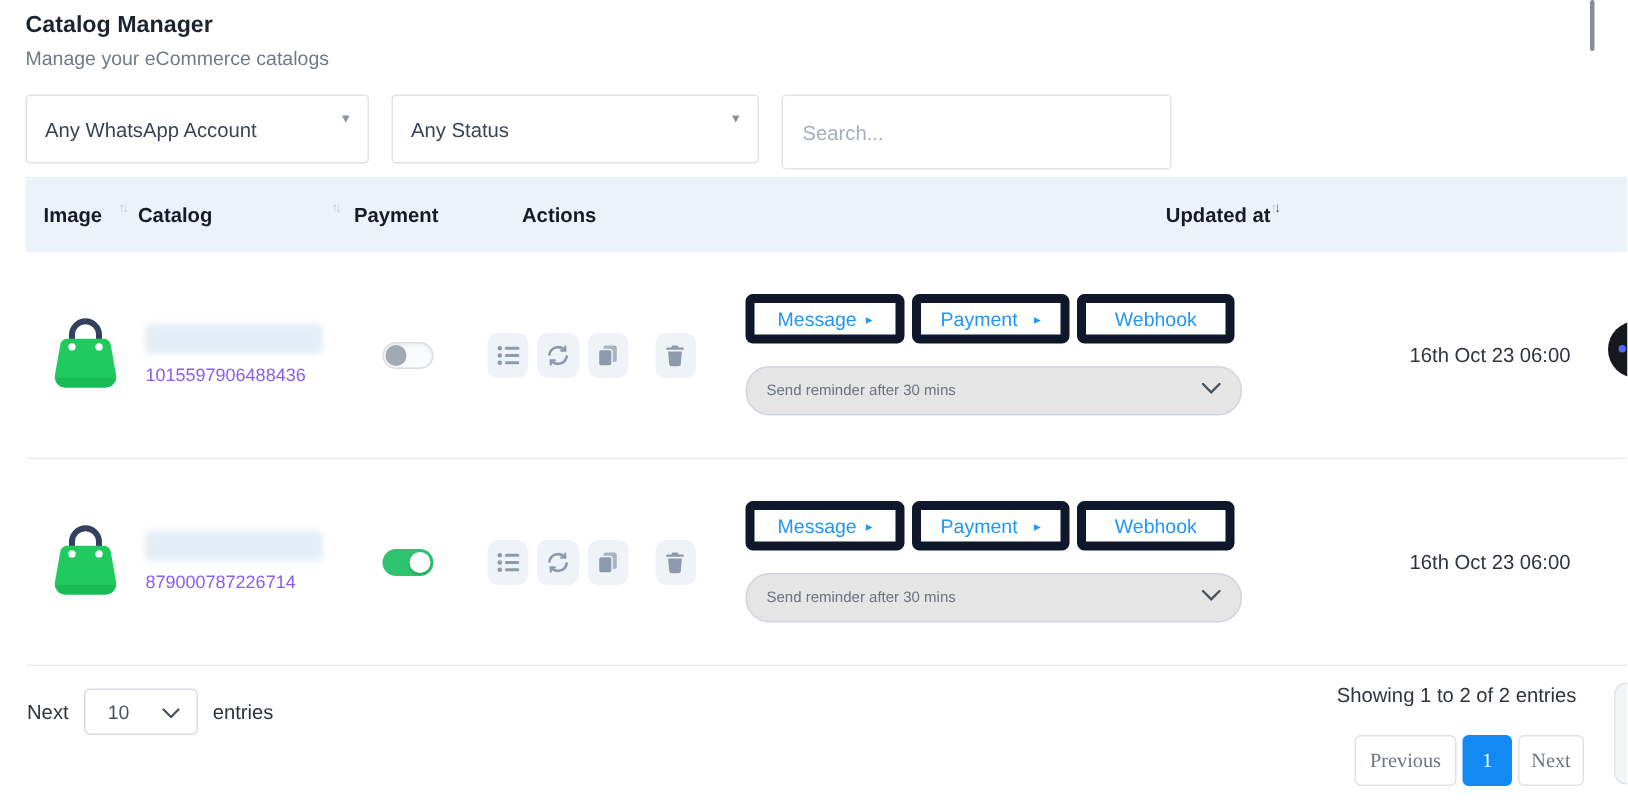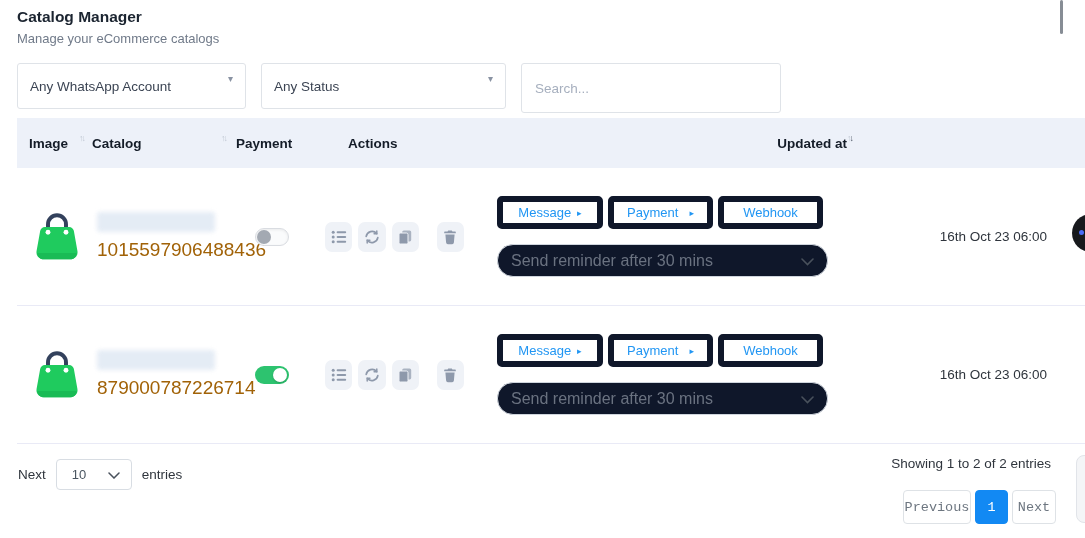--- a/index.html
+++ b/index.html
@@ -52,21 +52,21 @@
   .th-updated { justify-content:flex-end; padding-right:48px; }
   .sort { display:inline-flex; letter-spacing:-2px; font-size:9px; color:#c2c9d4; font-weight:400;
           position:relative; top:-5px; }
   .sort .active { color:#4b5563; }
 
   .trow { height:138px; border-bottom:1px solid #e9eaf6; align-items:center; }
   .cell-img { padding-left:13px; }
   .cell-catalog { display:flex; flex-direction:column; padding-left:5px; }
   .redacted { width:118px; height:20px; border-radius:3px; background:#dce6f2;
               filter:blur(2px); opacity:.75; margin-bottom:7px; }
-  .catalog-id { font-size:19px; color:#a16207; }
+  .catalog-id { font-size:12px; color:#8b5cf6; }
 
   .cell-public { padding-left:19px; }
   .toggle { width:34px; height:18px; border-radius:9px; position:relative; cursor:pointer; display:block; }
   .toggle.off { background:#fafbfc; border:1px solid #d9dce1; box-shadow:inset 0 1px 3px rgba(0,0,0,.07); }
   .toggle.off .knob { position:absolute; top:1px; left:1px; width:14px; height:14px;
                       border-radius:50%; background:#a3a9b2; }
   .toggle.on { background:#2dc36f; }
   .toggle.on .knob { position:absolute; top:2px; right:2px; width:14px; height:14px;
                      border-radius:50%; background:#fff; box-shadow:0 1px 2px rgba(0,0,0,.2); }
 
@@ -77,36 +77,36 @@
   .abtn svg { display:block; }
 
   .cell-settings { padding-left:33px; }
   .sbtn-row { display:flex; gap:5px; margin-bottom:15px; }
   .sbtn { height:33px; border:6px solid #0f172a; background:#fff; color:#2196f3;
           border-radius:5px; font-size:13px; display:flex; align-items:center; justify-content:center;
           gap:6px; cursor:pointer; font-family:"Liberation Sans", sans-serif; }
   .sbtn-message { width:106px; } .sbtn-payment { width:105px;gap:11px; } .sbtn-webhook { width:105px; }
   .sbtn .caret-r { font-size:9px; }
   .reminder-select { width:331px; height:33px; border:1px solid #cfd5dd; border-radius:16px;
-          background:#0f172a; display:flex; align-items:center; justify-content:space-between;
-          padding:0 13px; font-size:16px; color:#6a7280; cursor:pointer; }
+          background:#e5e5e5; display:flex; align-items:center; justify-content:space-between;
+          padding:0 13px; font-size:10px; color:#6a7280; cursor:pointer; }
 
   .cell-updated { justify-self:end; padding-right:38px; font-size:13.5px; color:#2f353d; }
 
   
   .show-group { position:absolute; top:459px; left:18px; display:flex; align-items:center;
                 gap:10px; font-size:13.5px; color:#2f353d; }
   .page-size-select { width:76px; height:31px; border:1px solid #d8dde3; border-radius:4px;
                 background:#fff; display:flex; align-items:center; justify-content:space-between;
                 padding:0 11px 0 15px; font-size:13px; color:#4a5560; cursor:pointer; }
   .summary { position:absolute; top:456px; right:34px; font-size:13.5px; color:#2f353d; }
   .pagination { position:absolute; top:490px; left:903px; display:flex; gap:4px; }
   .pg { height:34px; border:1px solid #dee2e6; background:#fff; color:#6d7680; border-radius:4px;
         font-size:13.5px; display:flex; align-items:center; justify-content:center; cursor:pointer;
-        font-family:Liberation Mono, monospace; }
+        font-family:Liberation Serif, serif; }
   .pg-prev { width:68px; } .pg-next { width:44px; }
   .pg-num  { width:33px; background:#1289f3; border-color:#1289f3; color:#fff; }
 
   
   .fab-dark { position:absolute; left:1072px; top:214px; width:38px; height:38px;
               border-radius:50%; background:#17191d; cursor:pointer; }
   .fab-dark::after { content:""; position:absolute; left:7px; top:16px; width:5px; height:5px;
               border-radius:50%; background:#4a6cf7; }
   .partial-widget { position:absolute; left:1076px; top:455px; width:24px; height:68px;
               background:#f4f5f7; border:1px solid #e1e4e9; border-radius:8px; cursor:pointer; }

